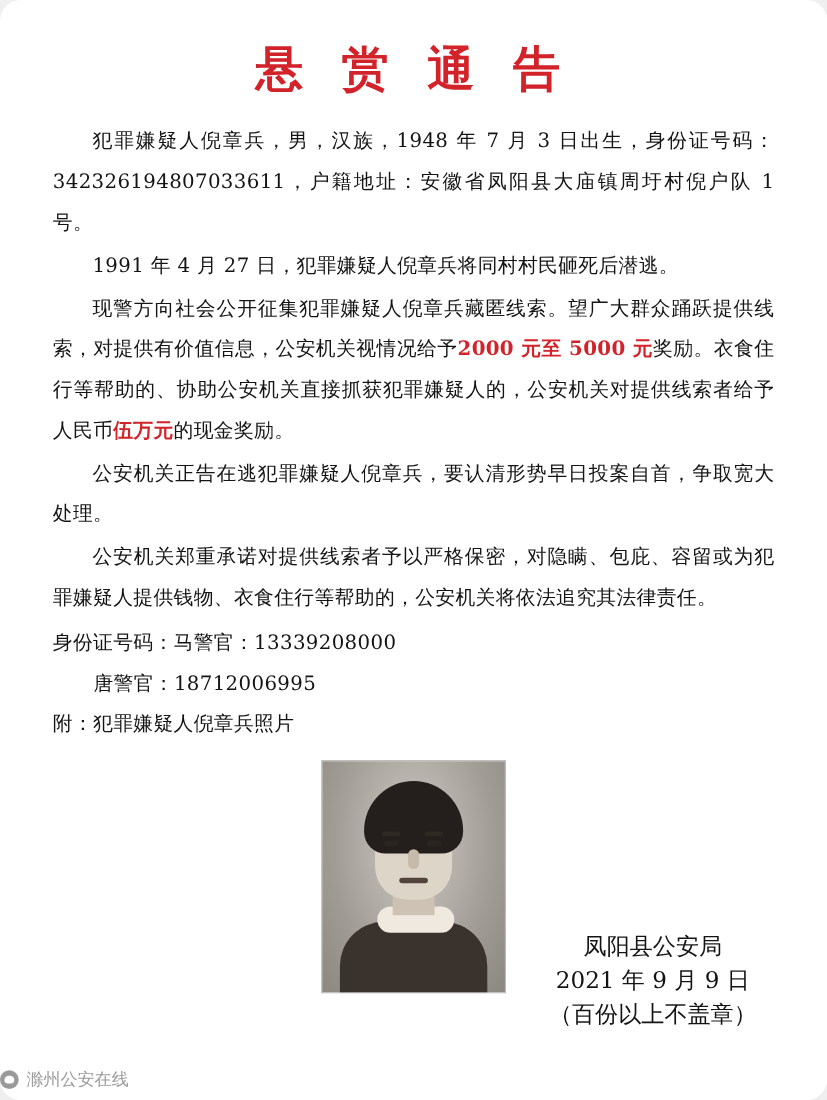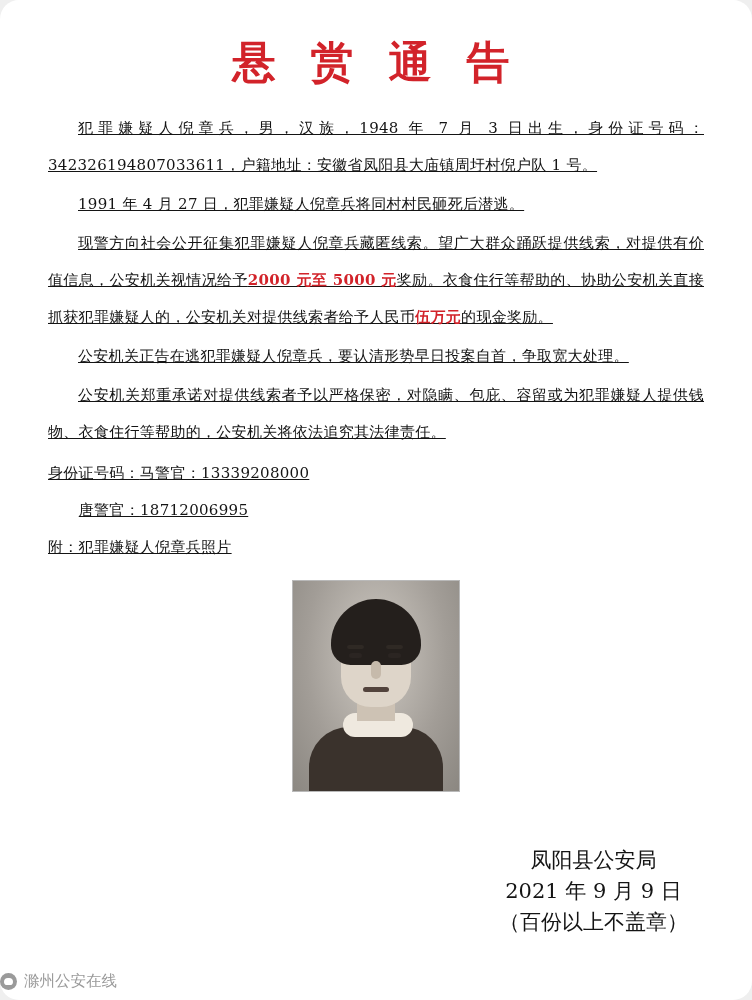--- a/index.html
+++ b/index.html
@@ -25,26 +25,25 @@
   .title {
     text-align: center;
     color: #d2232a;
     font-size: 43px;
     font-weight: bold;
     letter-spacing: 10px;
     margin: 8px 0 18px 0;
     font-family: "DejaVu Serif", "Liberation Serif", serif;
   }
   .body-text {
-    font-size: 15px;
+    font-size: 18px;
     line-height: 37px;
     color: #141414;
     text-align: justify;
     letter-spacing: 0.3px;
-    text-decoration: underline;
   }
   .para {
     text-indent: 2em;
     margin: 0 0 2px 0;
   }
   .hl {
     color: #d2232a;
     font-weight: bold;
   }
   .contact-block {

